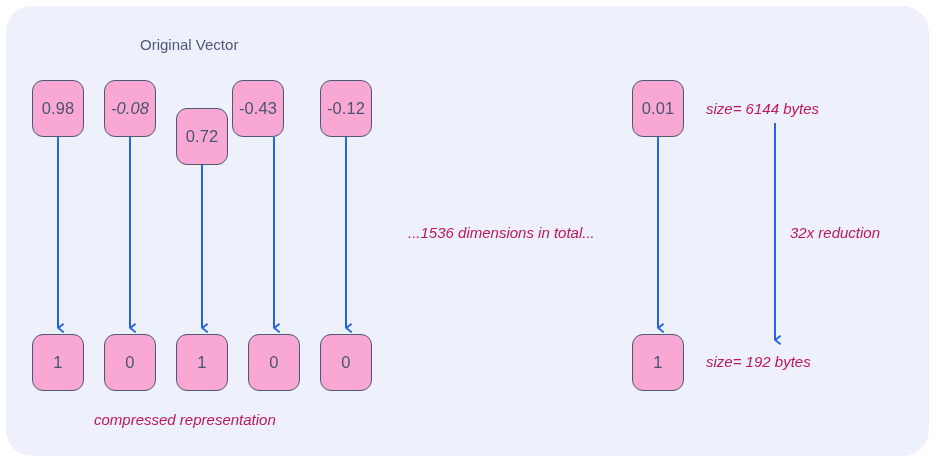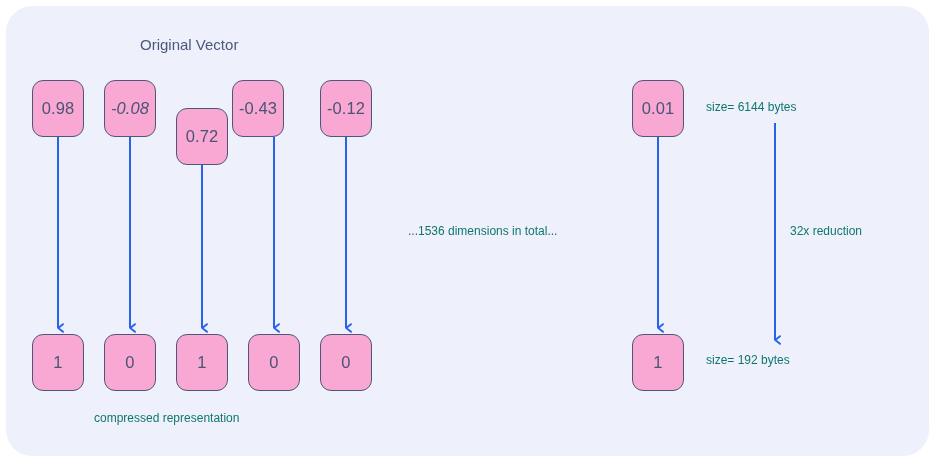--- a/index.html
+++ b/index.html
@@ -47,23 +47,24 @@
     box-sizing: border-box;
     display: flex;
     align-items: center;
     justify-content: center;
     font-size: 16.5px;
     color: #4a5474;
     letter-spacing: 0.1px;
   }
   .label {
     position: absolute;
-    color: #0f766e;
-    font-size: 12px;
+    color: #be185d;
+    font-size: 15px;
     white-space: nowrap;
+    font-style: italic;
   }
   .title {
     position: absolute;
     color: #4e587a;
     font-size: 15px;
     white-space: nowrap;
   }
 </style>
 </head>
 <body>

